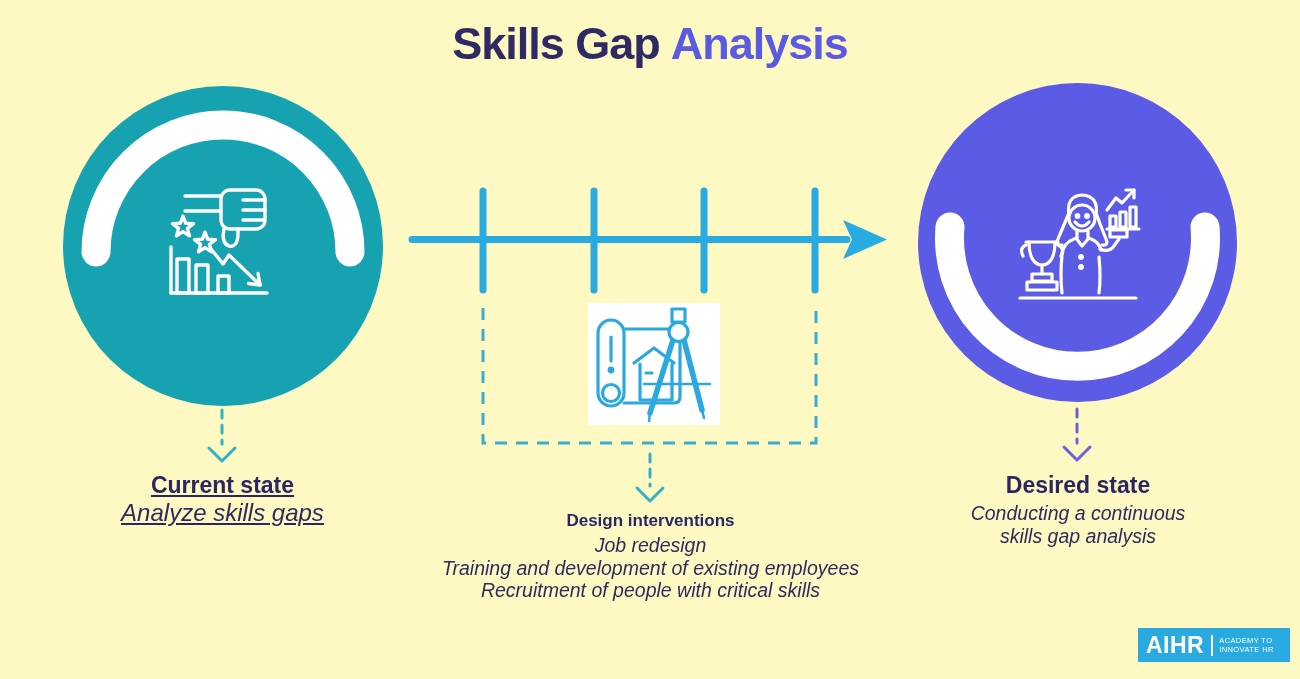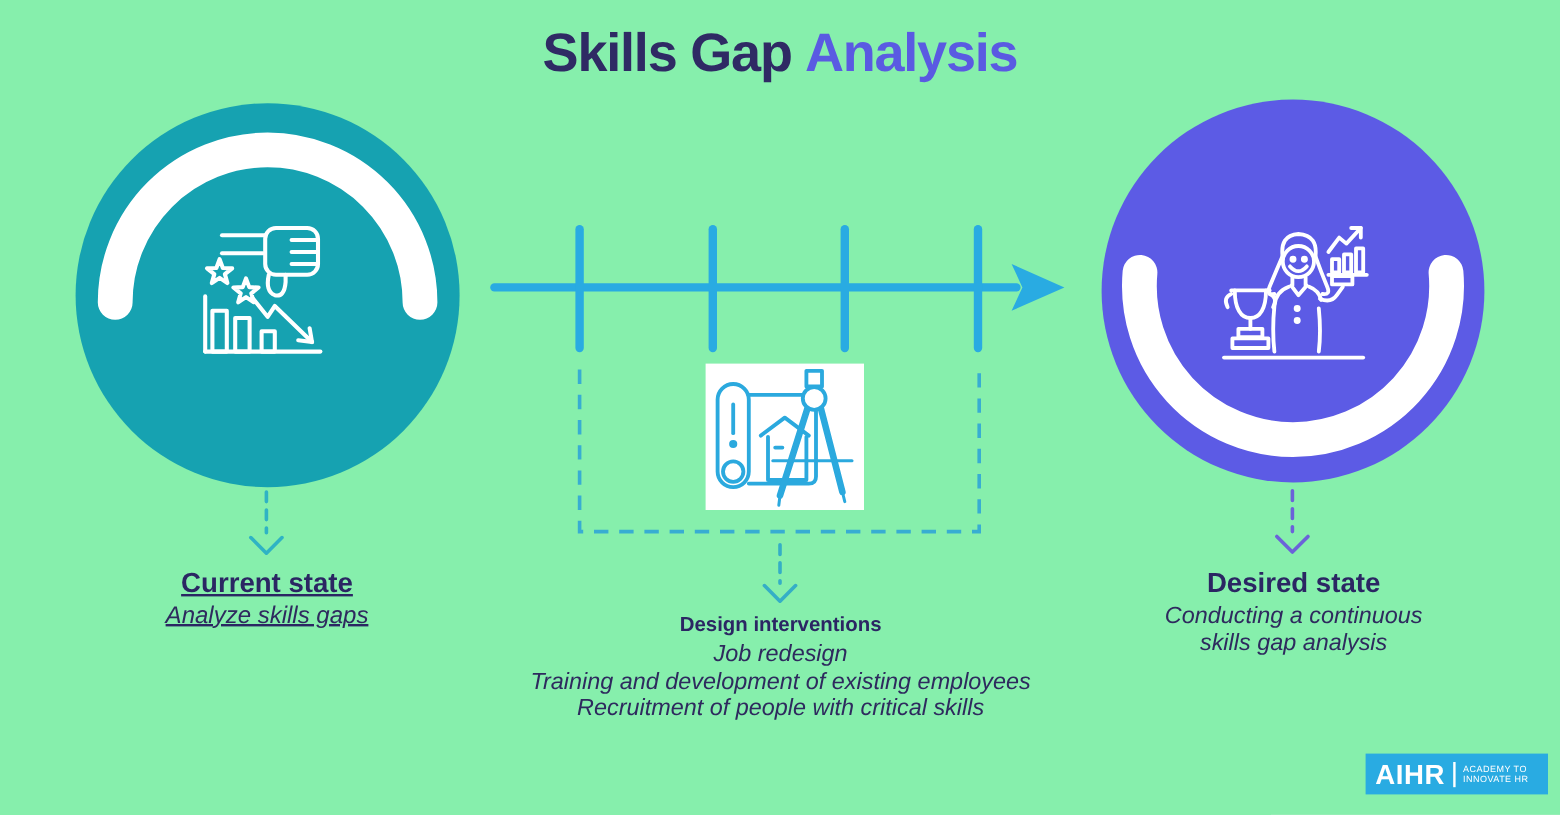--- a/index.html
+++ b/index.html
@@ -2,21 +2,21 @@
 <html><head>
 <meta charset="utf-8">
 <style>
   :root{
     --navy:#2F2A64; --accent:#5A5AE2; --teal:#16A2B1; --purple:#5C5BE5;
     --blue:#29ABE2; --dash-teal:#2FB3C4; --dash-sky:#38ADD2; --dash-mid:#35AEC6;
     --dash-purple:#6B62D9; --text:#2B2663;
   }
   *{margin:0;padding:0;box-sizing:border-box;}
   body{background:#e8e8e8;font-family:"Liberation Sans",sans-serif;}
-  .canvas{position:relative;width:1300px;height:679px;background:#86efac;overflow:hidden;margin:0 auto;}
+  .canvas{position:relative;width:1300px;height:679px;background:#fef9c3;overflow:hidden;margin:0 auto;}
 
   .title{position:absolute;top:18px;left:0;width:100%;text-align:center;
          font-size:45px;font-weight:700;letter-spacing:-1px;color:var(--navy);}
   .title .t2{color:var(--accent);margin-left:11px;}
 
   .circle{position:absolute;border-radius:50%;}
   .circle-current{left:63px;top:86px;width:320px;height:320px;background:var(--teal);}
   .circle-desired{left:918px;top:83px;width:319px;height:319px;background:var(--purple);}
   .circle svg{position:absolute;}
   .arc-svg{left:0;top:0;}
@@ -29,21 +29,21 @@
 
   .down-arrow{position:absolute;}
   .arrow-current{left:204px;top:406px;}
   .arrow-design{left:632px;top:452px;}
   .arrow-desired{left:1059px;top:405px;}
 
   .tb{position:absolute;text-align:center;color:var(--text);}
   .tb .heading{font-weight:700;font-size:23px;margin-bottom:3px;color:var(--text);}
   .tb .line{font-style:italic;font-size:19.5px;line-height:22.5px;color:#2E2A5E;}
   .tb-current{left:65px;top:472px;width:315px;text-decoration:underline;}
-  .tb-current .line{font-size:20px;}
+  .tb-current .line{font-size:24px;}
   .tb-design{left:413px;top:511px;width:475px;}
   .tb-design .heading{font-size:17px;}
   .tb-desired{left:912px;top:472px;width:332px;}
 
   .logo{position:absolute;left:1138px;top:628px;width:152px;height:34px;
         background:var(--blue);display:flex;align-items:center;color:#fff;}
   .logo .brand{font-weight:700;font-size:23px;letter-spacing:0.5px;padding-left:8px;line-height:1;}
   .logo .divider{width:2px;height:21px;background:#fff;margin:0 6px 0 7px;}
   .logo .tagline{display:flex;flex-direction:column;font-size:7.5px;font-weight:400;
                  letter-spacing:0.4px;line-height:9.5px;}

